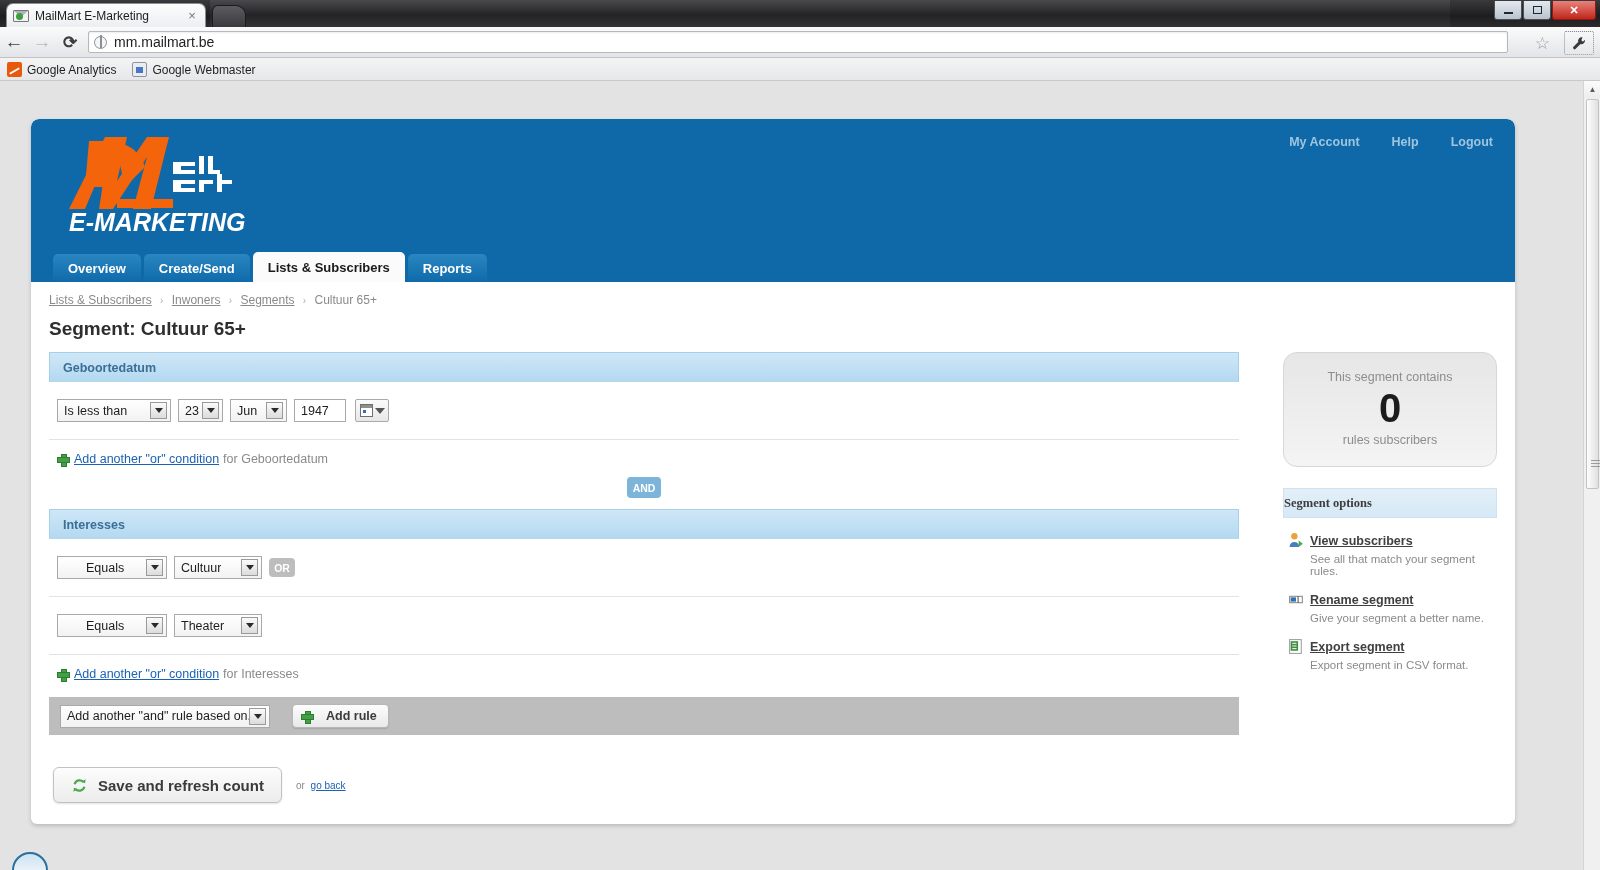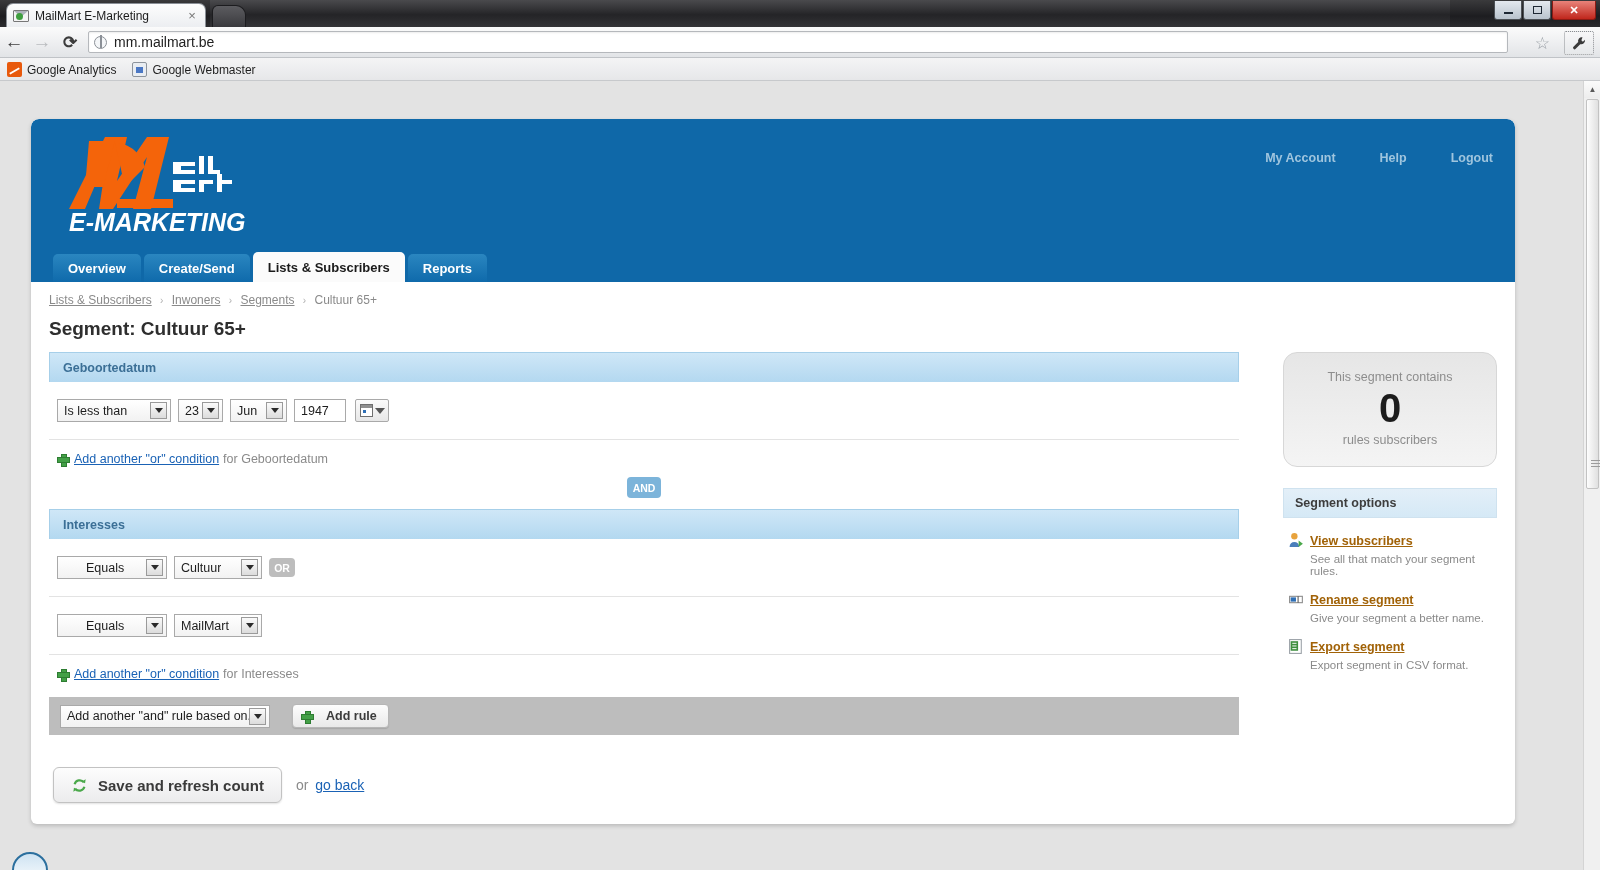--- a/index.html
+++ b/index.html
@@ -171,21 +171,21 @@
   }
   .header {
     position: relative; height: 163px;
     background: #0f68a8;
     border-radius: 8px 8px 0 0;
   }
   .logo { position: absolute; left: 24px; top: 12px; width: 260px; height: 120px; }
   .logo svg { display: block; }
   .topnav {
     position: absolute; right: 22px; top: 16px;
-    display: flex; gap: 44px; margin-top: 16px;
+    display: flex; gap: 32px;
   }
   .topnav a { font-size: 12.5px; color: #9fc5de; text-decoration: none; font-weight: bold; }
 
   .tabs {
     position: absolute; left: 22px; bottom: 0; display: flex; align-items: flex-end; gap: 3px;
   }
   .apptab {
     height: 28px; padding: 0 15px;
     background: linear-gradient(#2a86c0, #0f6aab);
     color: #ffffff; font-size: 13px; font-weight: bold;
@@ -321,42 +321,42 @@
   .savebar { margin-top: 32px; display: flex; align-items: center; padding-left: 4px; }
   .savebtn {
     height: 36px; padding: 0 17px;
     background: linear-gradient(#fdfdfd,#ececed);
     border: 1px solid #c2c2c2; border-radius: 6px;
     display: inline-flex; align-items: center; gap: 10px;
     font-size: 15px; font-weight: bold; color: #3a3a3a;
     box-shadow: 0 1px 2px rgba(0,0,0,.12);
   }
   .refresh-ico { width: 17px; height: 17px; position: relative; flex:none; }
-  .or-text { font-size: 14px; color: #8a8a8a; margin-left: 14px; }
+  .or-text { font-size: 10px; color: #8a8a8a; margin-left: 14px; }
   .or-text a { color: #1a62b5; text-decoration: underline; margin-left: 3px; }
 
   
   .sidebar { position: absolute; right: 18px; top: 70px; width: 214px; }
   .count-box {
     background: linear-gradient(#e6e6e6,#f4f4f4);
     border: 1px solid #d7d7d7; border-radius: 14px;
     padding: 17px 0 19px; text-align: center;
   }
   .count-label { font-size: 12.5px; color: #8d8d8d; }
   .count-num { font-size: 40px; font-weight: bold; color: #1c1c1c; line-height: 1.05; margin: 3px 0 4px; }
   .opt-header {
     margin-top: 21px; height: 30px;
     background: linear-gradient(#e3eff8,#d5e9f6);
     border: 1px solid #cfe2ef;
-    display: flex; align-items: center; padding-left: 11px;
-    font-size: 12.5px; color: #3d3d3d; font-weight: bold;
+    display: flex; align-items: center; 
+    font-size: 12.5px; color: #3d3d3d; font-weight: bold; font-family: Liberation Serif, serif;
   }
   .opt-item { display: flex; margin-top: 13px; padding-left: 5px; }
   .opt-ico { width: 22px; flex: none; margin-top: 1px; }
-  .opt-body a { font-size: 12.5px; color: #a16207; text-decoration: underline; font-weight: bold; }
+  .opt-body a { font-size: 12.5px; color: #404040; text-decoration: underline; font-weight: bold; }
   .opt-desc { font-size: 11.5px; color: #8a8a8a; margin-top: 4px; }
 
   .bubble {
     position: absolute; left: 12px; bottom: -18px; width: 36px; height: 36px;
     border-radius: 50%; background: linear-gradient(#cfe3f2,#ffffff);
     border: 2px solid #2b6f9e;
   }
 </style>
 </head>
 <body>
@@ -527,21 +527,21 @@
             <span class="or-badge">OR</span>
           </div>
           <div class="rule-row last">
             <div class="sel w-op2">
               <span class="cap">Equals</span>
               <span class="arrow">
                   <b></b>
                 </span>
             </div>
             <div class="sel w-val">
-              <span class="cap">MailMart</span>
+              <span class="cap">Theater</span>
               <span class="arrow">
                   <b></b>
                 </span>
             </div>
           </div>
           <div class="addor">
             <span class="plus"></span>
             <a href="#">Add another "or" condition</a>
             <span>for Interesses</span>
           </div>

